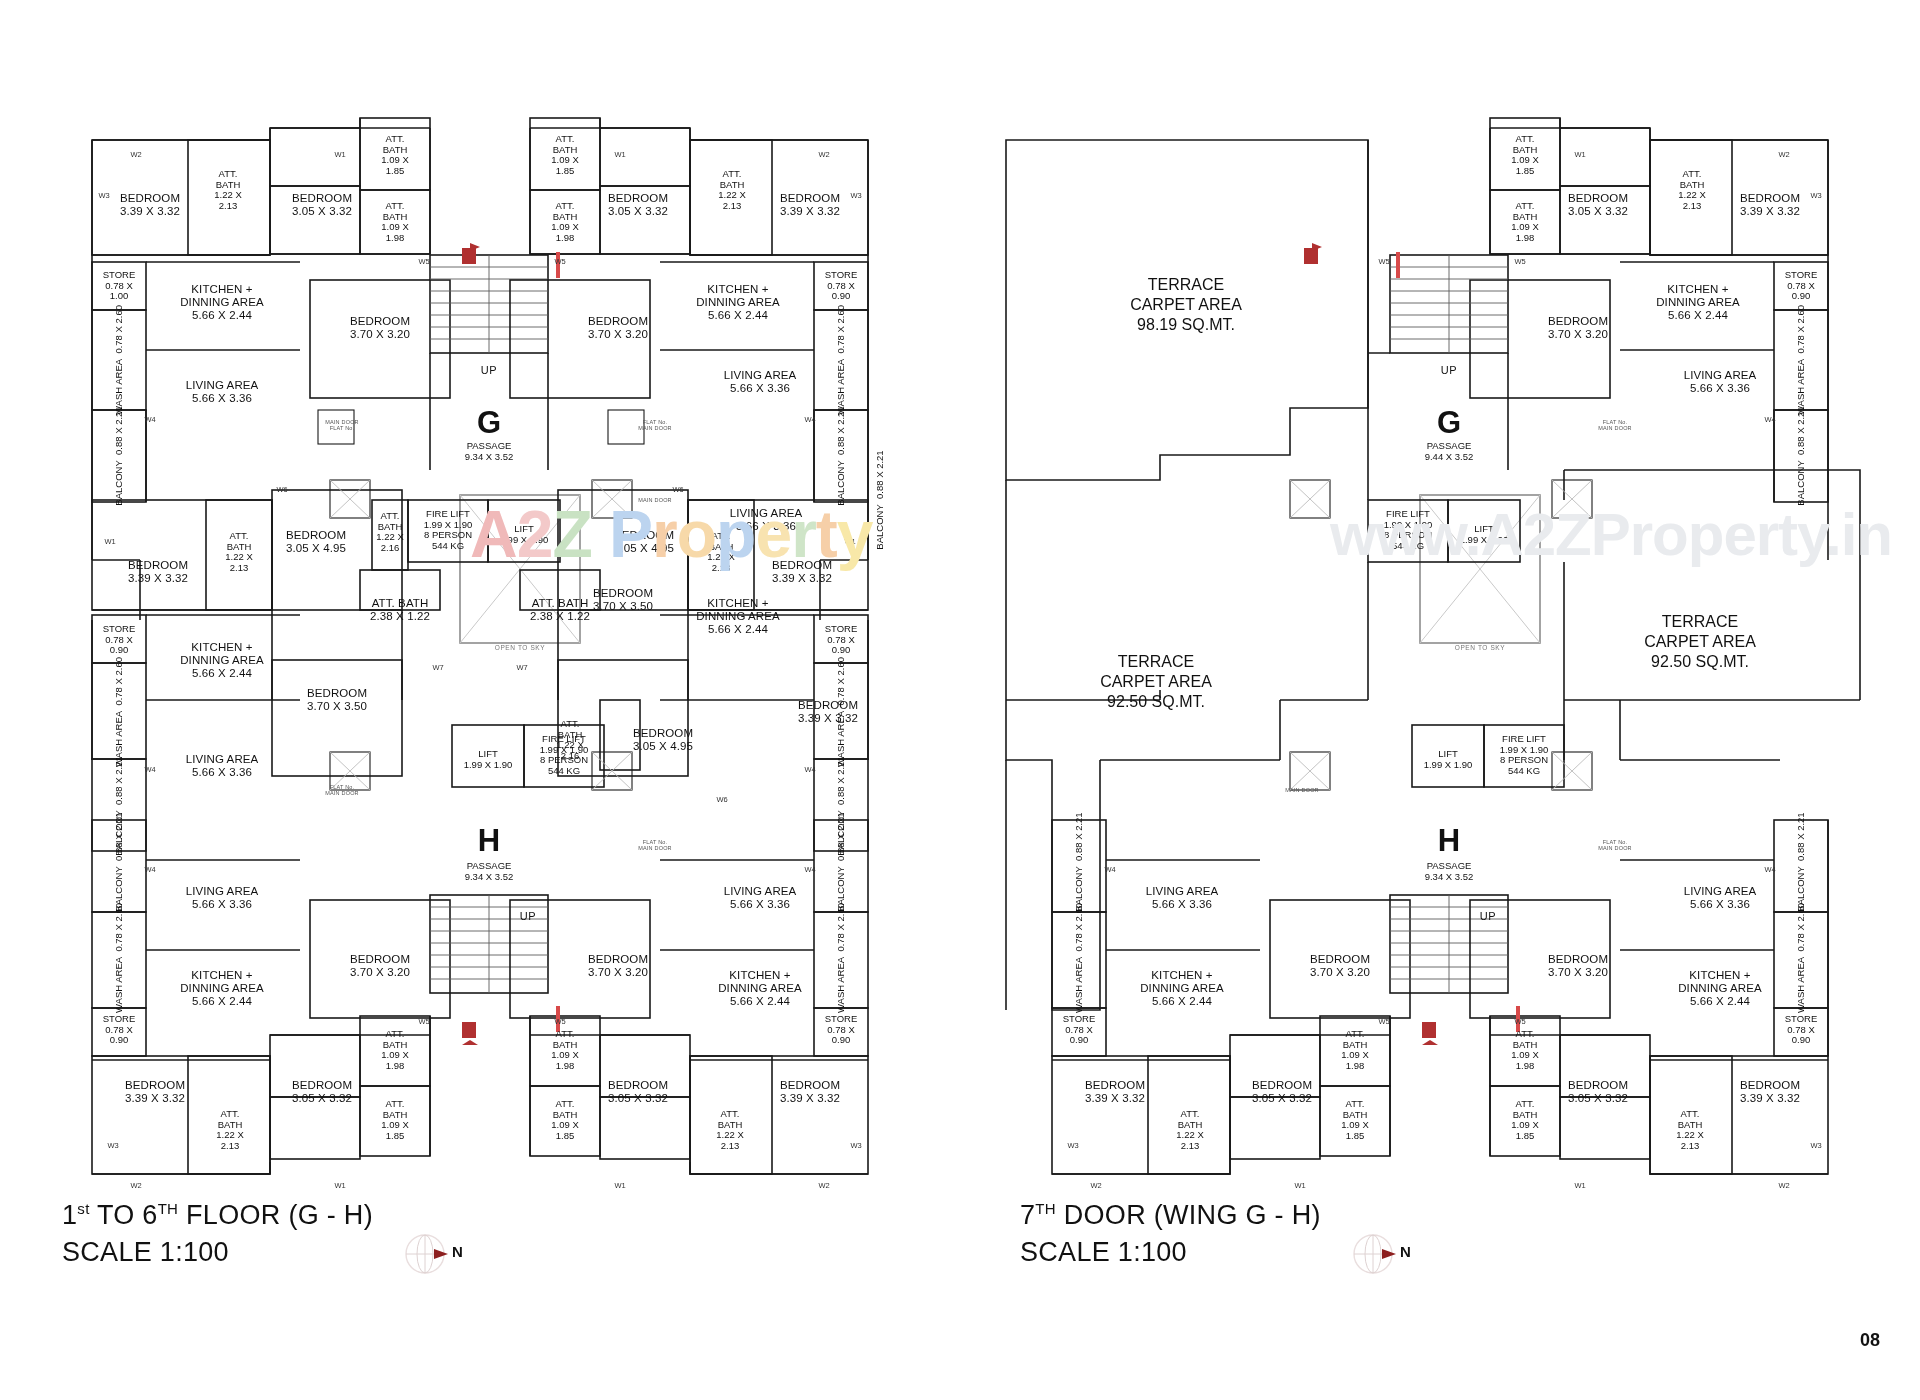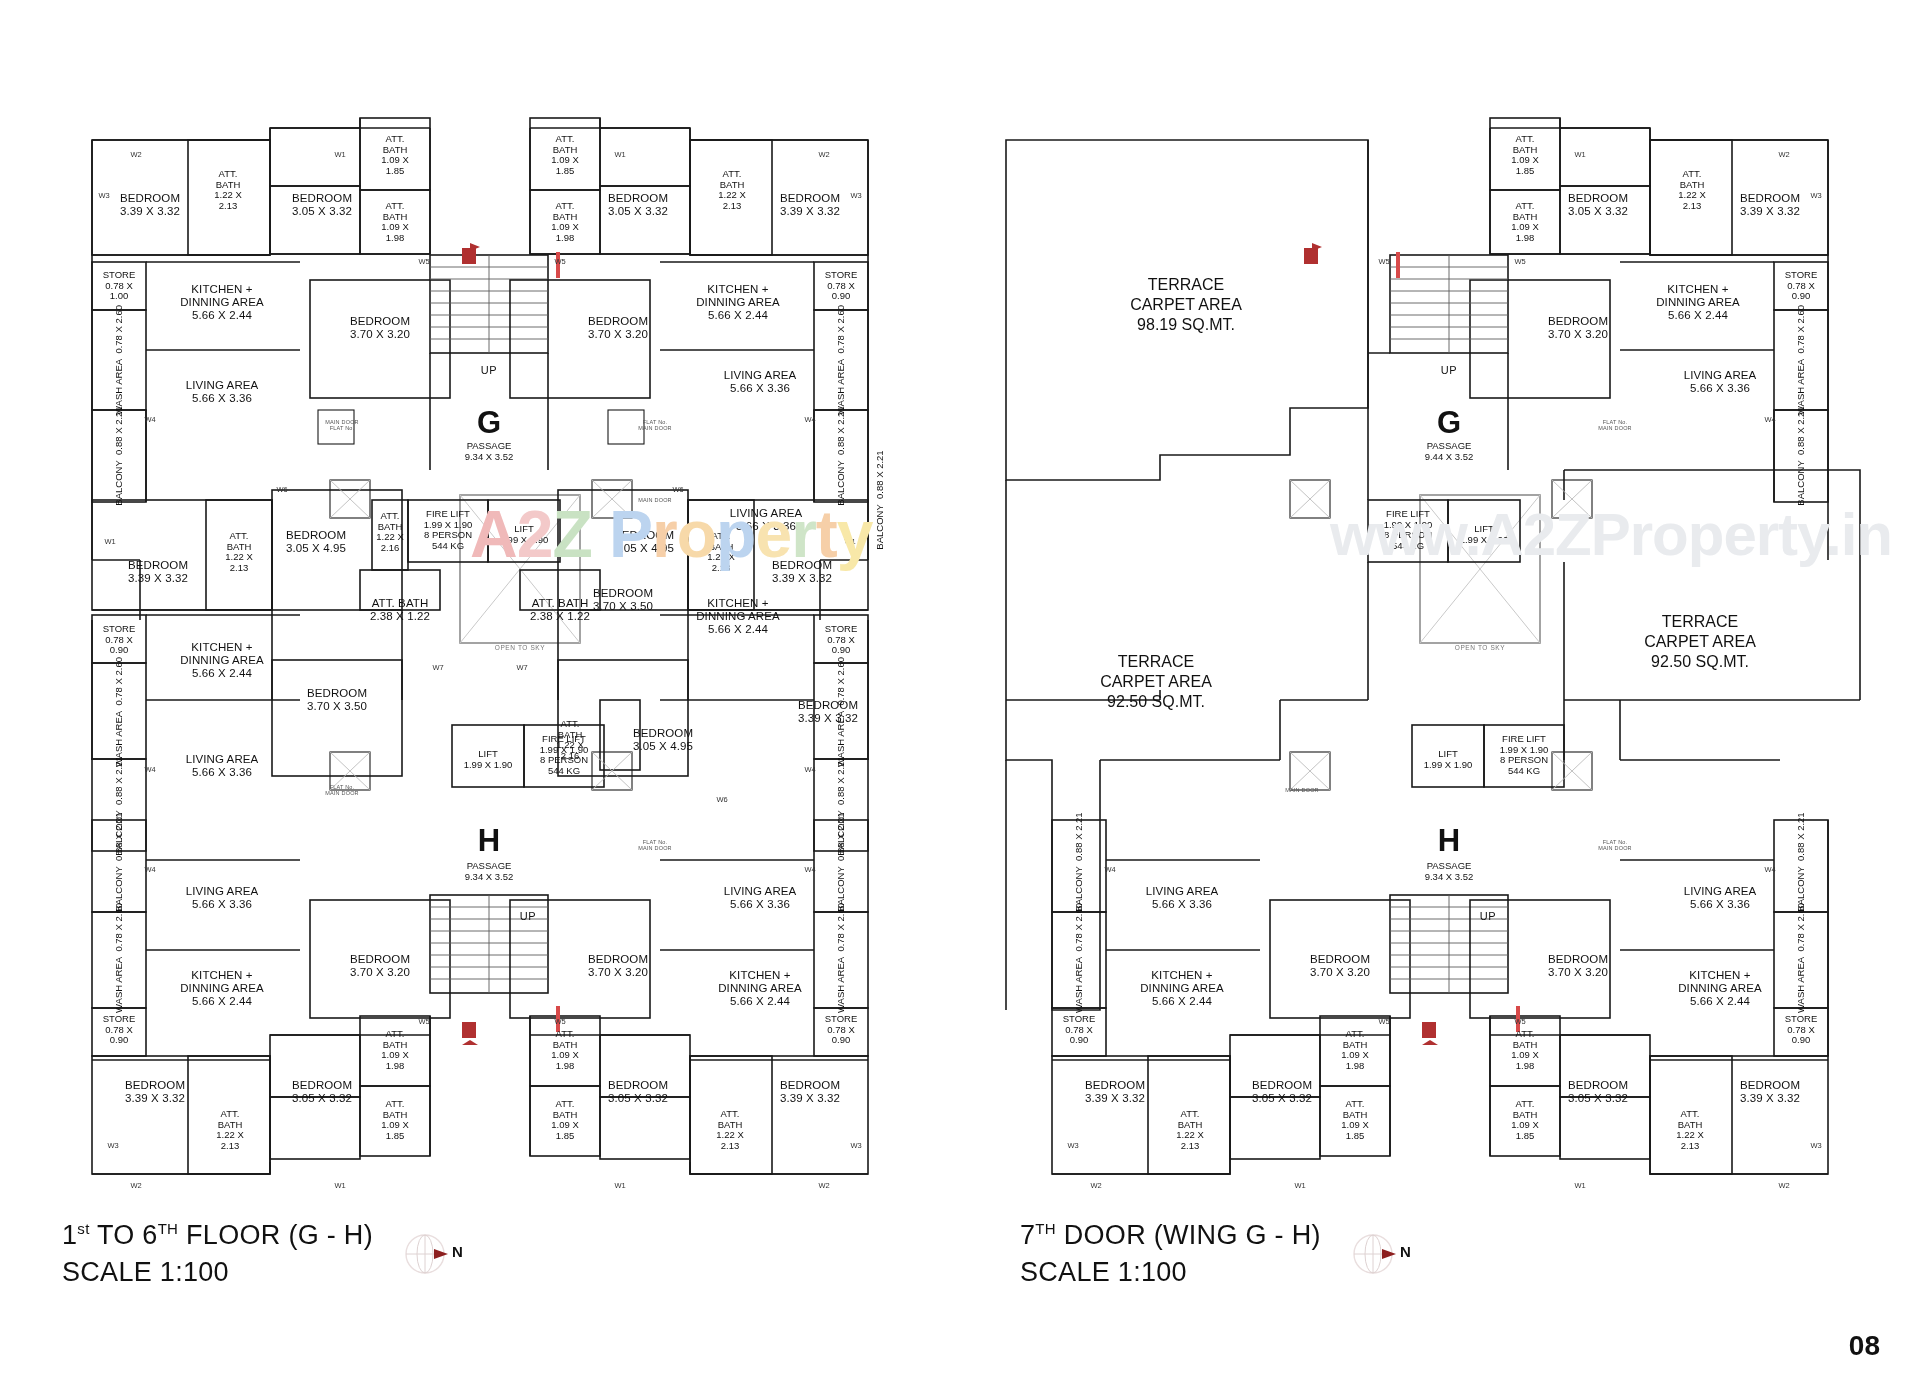--- a/index.html
+++ b/index.html
@@ -32,28 +32,28 @@
   .t-up{font-size:11px;letter-spacing:.5px;}
   .t-sky{font-size:6.5px;color:#777;letter-spacing:.6px;}
   .t-wing{font-size:31px;font-weight:700;line-height:1;}
   .t-terr{font-size:16px;line-height:1.25;}
   .vert{writing-mode:vertical-rl;transform:translate(-50%,-50%) rotate(180deg);}
 
   
   .title-block{position:absolute;z-index:6;}
   #title-left{left:62px;top:1200px;}
   #title-right{left:1020px;top:1200px;}
-  .title-l1{font-size:27px;letter-spacing:.3px;white-space:nowrap;margin-top:20px;}
+  .title-l1{font-size:27px;letter-spacing:.3px;white-space:nowrap;}
   .title-l1 sup{font-size:15px;vertical-align:super;}
   .title-l2{font-size:27px;letter-spacing:.3px;margin-top:6px;}
   .north{position:absolute;z-index:6;width:72px;height:44px;}
   #north-left{left:400px;top:1232px;}
   #north-right{left:1348px;top:1232px;}
   .north .nlabel{position:absolute;left:52px;top:11px;font-size:15px;font-weight:700;}
-  #page-number{position:absolute;right:40px;top:1330px;font-size:28px;font-weight:700;z-index:6;}
+  #page-number{position:absolute;right:40px;top:1330px;font-size:18px;font-weight:700;z-index:6;}
 </style>
 </head>
 <body>
 
 <div class="wm" id="wm-a2z">
   <span class="w-a">A</span><span class="w-2">2</span><span class="w-z">Z</span><span>&nbsp;</span><span class="w-p">P</span><span class="w-r">r</span><span class="w-o">o</span><span class="w-p">p</span><span class="w-e">e</span><span class="w-r2">r</span><span class="w-t">t</span><span class="w-y">y</span>
 </div>
 <div class="wm" id="wm-url">www.A2ZProperty.in</div>
 
 <div class="plan" id="plan-left">

